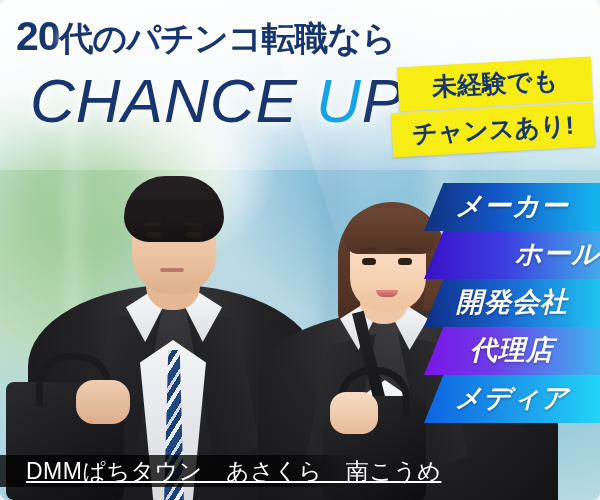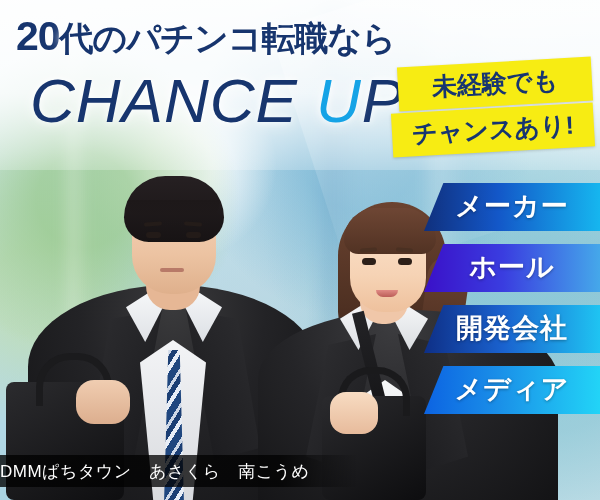--- a/index.html
+++ b/index.html
@@ -1,21 +1,21 @@
 <!DOCTYPE html>
 <html><head>
 <meta charset="utf-8">
 <style>
   html,body{margin:0;padding:0;}
   body{
     width:600px;height:500px;overflow:hidden;
     font-family:"Liberation Sans","DejaVu Sans",sans-serif;
     background:#e9f2f7;
   }
-  .banner{position:relative;width:600px;height:500px;overflow:hidden;}
+  .banner{position:relative;width:600px;height:500px;overflow:hidden;border-radius:8px;}
 
   
   .bg{position:absolute;inset:0;
     background:
       radial-gradient(circle at 14% 40%, rgba(150,200,140,.75) 0 8%, rgba(150,200,140,0) 26%),
       radial-gradient(circle at 6% 58%, rgba(190,220,170,.65) 0 7%, rgba(190,220,170,0) 22%),
       radial-gradient(circle at 30% 33%, rgba(255,255,255,.85) 0 6%, rgba(255,255,255,0) 18%),
       radial-gradient(circle at 60% 30%, rgba(110,175,210,.6) 0 12%, rgba(110,175,210,0) 34%),
       radial-gradient(circle at 78% 46%, rgba(140,200,215,.55) 0 14%, rgba(140,200,215,0) 38%),
       radial-gradient(circle at 92% 68%, rgba(120,190,205,.5) 0 14%, rgba(120,190,205,0) 38%),
@@ -133,37 +133,37 @@
   
   .badge{position:absolute;z-index:8;background:#f7ec13;
     color:#173571;font-weight:700;font-size:25px;line-height:1;
     display:flex;align-items:center;justify-content:center;white-space:nowrap;
     box-shadow:0 1px 3px rgba(0,0,0,.18);}
   .badge1{left:398px;top:62px;width:194px;height:42px;transform:rotate(-3.2deg);padding-bottom:2px;}
   .badge2{left:392px;top:108px;width:202px;height:42px;transform:rotate(-3.2deg);padding-bottom:2px;}
 
   
   .cats{position:absolute;right:0;top:183px;z-index:8;}
-  .cat{position:relative;width:176px;height:48px;margin-bottom:13px;
+  .cat{position:relative;width:176px;height:48px;
     display:flex;align-items:center;justify-content:center;
     clip-path:polygon(11% 0,100% 0,100% 100%,0 100%);
-    box-shadow:0 2px 5px rgba(0,0,0,.25);}
+    box-shadow:0 2px 5px rgba(0,0,0,.25);font-style:italic;}
   .cat span{color:#fff;font-size:27px;font-weight:700;letter-spacing:1px;
     line-height:1;padding-bottom:2px;text-shadow:0 1px 3px rgba(0,0,0,.35);}
   .cat.c0{background:linear-gradient(90deg,#10307d 0%,#1357c8 42%,#16b6ef 100%);}
-  .cat.c1{background:linear-gradient(90deg,#3a10c8 0%,#3a3de0 45%,#45a8ea 100%);}
+  .cat.c1{background:linear-gradient(90deg,#3a10c8 0%,#3a3de0 45%,#45a8ea 100%);justify-content:flex-end;}
   .cat.c2{background:linear-gradient(90deg,#0e2f86 0%,#1a62cf 45%,#1fc4f2 100%);text-align:center;}
   .cat.c3{background:linear-gradient(90deg,#7a15e8 0%,#6e3be8 38%,#3fb6ef 100%);}
   .cat.c4{background:linear-gradient(90deg,#0c63e2 0%,#1a8fe8 42%,#22d4f7 100%);text-align:center;}
 
   
   .caption{position:absolute;left:0;top:455px;width:358px;height:32px;z-index:8;
     background:linear-gradient(90deg,rgba(0,0,0,.78) 0%,rgba(0,0,0,.75) 78%,rgba(0,0,0,0) 100%);
     display:flex;align-items:center;}
-  .caption span{color:#fff;font-size:17px;white-space:nowrap;letter-spacing:.5px;}
+  .caption span{color:#fff;font-size:23px;padding-left:26px;white-space:nowrap;letter-spacing:.5px;text-decoration:underline;}
 </style>
 </head>
 <body>
 
 <div class="banner">
 
   <div class="bg"></div>
   <div class="bg-bars"></div>
   <div class="bg-top"></div>
   <div class="bg-diag"></div>
@@ -234,20 +234,23 @@
   <div class="cats">
     <div class="cat c0">
       <span>メーカー</span>
     </div>
     <div class="cat c1">
       <span>ホール</span>
     </div>
     <div class="cat c2">
       <span>開発会社</span>
     </div>
+    <div class="cat c3">
+      <span>代理店</span>
+    </div>
     <div class="cat c4">
       <span>メディア</span>
     </div>
   </div>
 
   <div class="caption">
     <span>DMMぱちタウン　あさくら　南こうめ</span>
   </div>
 
 </div>

